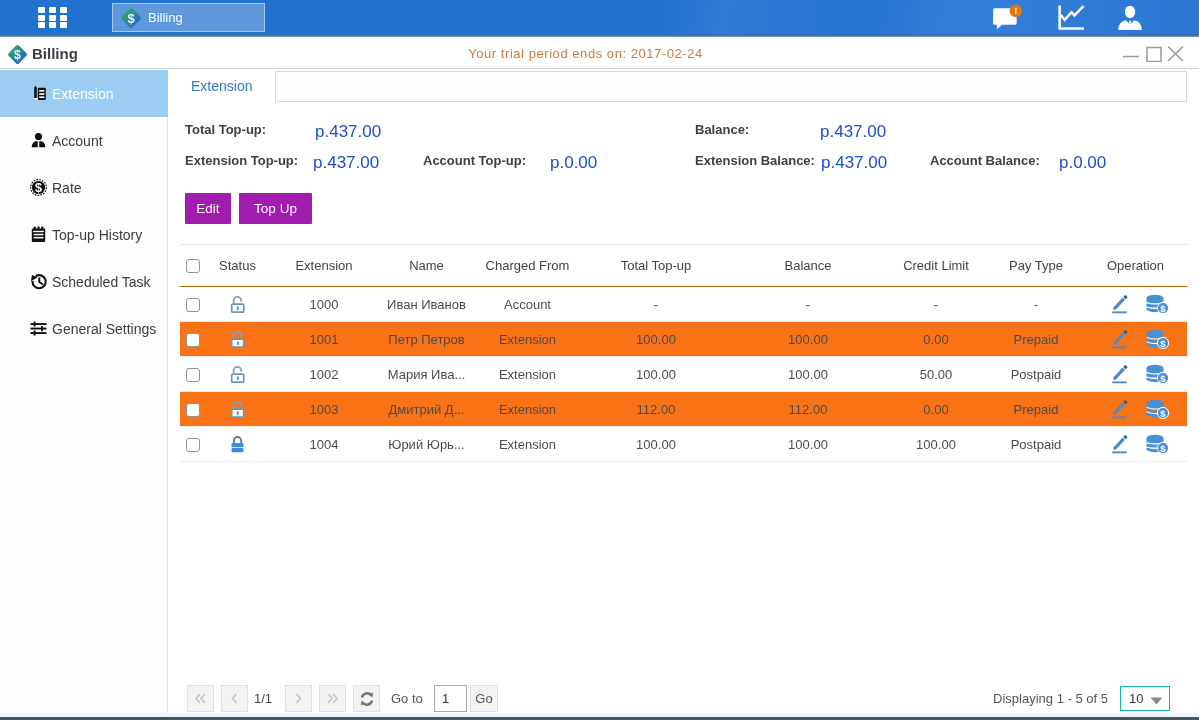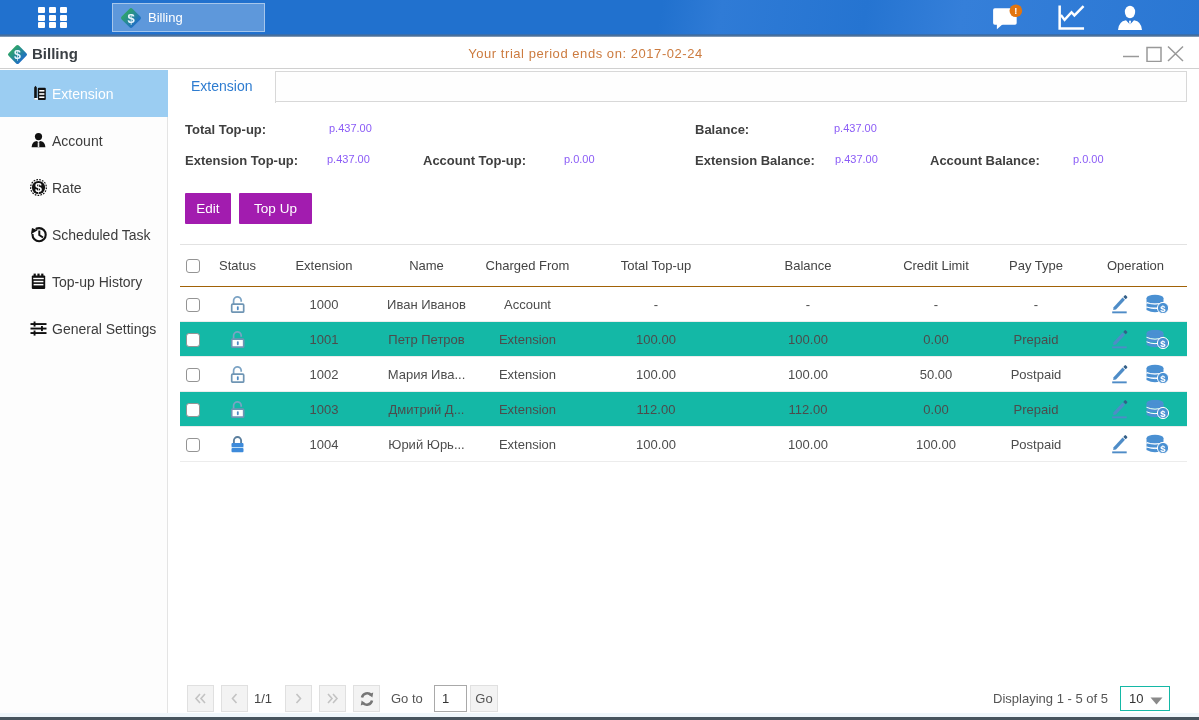--- a/index.html
+++ b/index.html
@@ -30,30 +30,30 @@
 .sitem .ic { position:absolute; left:30px; width:17px; height:17px; }
 .sitem .lbl { position:absolute; left:52px; }
 
 
 #content { position:absolute; left:169px; top:70px; width:1030px; height:647px; background:#fff; }
 #tabstrip { position:absolute; left:11px; top:1px; width:1007px; height:31px; }
 #tabfill { position:absolute; left:95px; top:0; width:912px; height:31px; background:#fefefe; border:1px solid #d8d8d8; }
 #tabactive { position:absolute; left:0; top:0; width:96px; height:32px; background:#fff; border-right:1px solid #d8d8d8; color:#2e7cd0; font-size:14px; text-align:left; padding-left:11px; line-height:31px; }
 
 .statlabel { position:absolute; font-size:13px; font-weight:bold; color:#3f3f3f; }
-.statval { position:absolute; font-size:11px; color:#8b5cf6;margin-left:14px; }
+.statval { position:absolute; font-size:17px; color:#1d4ed8; }
 
 .btn { position:absolute; background:#a21caf; color:#fff; font-size:13.5px; text-align:center; border-radius:1px; line-height:31px; height:31px; }
 
 
 #tbl { position:absolute; left:11px; top:174px; width:1007px; }
 #tbl table { border-collapse:collapse; width:1007px; table-layout:fixed; font-size:13px; color:#4c4c4c; }
 #tbl th { font-weight:normal; color:#444; height:42px; border-top:1px solid #e2e2e2; border-bottom:1px solid #a16207; text-align:center; }
 #tbl td { height:35px; border-bottom:1px solid #ececec; text-align:center; }
-#tbl tr.alt td { background:#14b8a6; }
+#tbl tr.alt td { background:#f97316; }
 .cb { display:inline-block; width:14px; height:14px; border:1px solid #949494; border-radius:3px; background:#fff; vertical-align:middle; }
 
 
 #pager { position:absolute; left:11px; top:615px; width:1007px; height:28px; font-size:13px; color:#555; }
 .pbtn { position:absolute; top:0; width:27px; height:27px; background:#f3f3f3; border:1px solid #e0e0e0; text-align:center; }
 .pbtn svg { margin-top:6px; }
 #goto-input { position:absolute; left:254px; top:0; width:33px; height:27px; border:1px solid #a9a9a9; font-size:13px; color:#333; text-align:left; padding-left:7px; line-height:25px; background:#fff; }
 #displaying { position:absolute; right:79px; top:6px; }
 #pagesize { position:absolute; right:17px; top:1px; width:50px; height:25px; border:1px solid #14b8a6; background:#fff; line-height:23px; padding-left:8px; color:#333; }
 
@@ -146,39 +146,39 @@
     <div class="sitem">
         <span class="ic"><svg width="17" height="17" viewBox="0 0 17 17">
       <circle cx="8.5" cy="8.5" r="7.9" fill="none" stroke="#111" stroke-width="1.2" stroke-dasharray="1.7 1.2"></circle>
       <circle cx="8.5" cy="8.5" r="6.6" fill="#111"></circle>
       <text x="8.5" y="13" font-size="12.5" font-weight="bold" fill="#fff" text-anchor="middle" font-family="Liberation Sans">$</text>
     </svg></span>
         <span class="lbl">Rate</span>
       </div>
     <div class="sitem">
         <span class="ic"><svg width="17" height="17" viewBox="0 0 17 17">
-      <circle cx="9.1" cy="8.7" r="6.6" fill="none" stroke="#111" stroke-width="2.1"></circle>
-      <polygon points="9.1,8.7 -1,7.5 3.4,-1" fill="#fdfdfd"></polygon>
-      <polygon points="0.9,8.3 2.0,1.9 7.6,4.3" fill="#111"></polygon>
-      <path d="M9.3 4.4 L9.3 9 L13 11.5" stroke="#111" stroke-width="2" fill="none"></path>
-    </svg></span>
-        <span class="lbl">Scheduled Task</span>
-      </div>
-    <div class="sitem">
-        <span class="ic"><svg width="17" height="17" viewBox="0 0 17 17">
       <rect x="1.8" y="2.6" width="13.4" height="13.4" rx="1" fill="#111"></rect>
       <rect x="3.6" y="0.6" width="2.2" height="4" fill="#111"></rect>
       <rect x="7.4" y="0.6" width="2.2" height="4" fill="#111"></rect>
       <rect x="11.2" y="0.6" width="2.2" height="4" fill="#111"></rect>
       <rect x="3.2" y="4.8" width="10.6" height="1.4" fill="#fff"></rect>
       <rect x="3.6" y="7.8" width="9.8" height="1.5" fill="#fff"></rect>
       <rect x="3.6" y="10.9" width="9.8" height="1.5" fill="#fff"></rect>
       <rect x="3.6" y="14" width="9.8" height="1" fill="#fff" opacity="0"></rect>
     </svg></span>
         <span class="lbl">Top-up History</span>
+      </div>
+    <div class="sitem">
+        <span class="ic"><svg width="17" height="17" viewBox="0 0 17 17">
+      <circle cx="9.1" cy="8.7" r="6.6" fill="none" stroke="#111" stroke-width="2.1"></circle>
+      <polygon points="9.1,8.7 -1,7.5 3.4,-1" fill="#fdfdfd"></polygon>
+      <polygon points="0.9,8.3 2.0,1.9 7.6,4.3" fill="#111"></polygon>
+      <path d="M9.3 4.4 L9.3 9 L13 11.5" stroke="#111" stroke-width="2" fill="none"></path>
+    </svg></span>
+        <span class="lbl">Scheduled Task</span>
       </div>
     <div class="sitem">
         <span class="ic"><svg width="17" height="17" viewBox="0 0 17 17">
       <rect x="0.5" y="3.1" width="16" height="1.9" fill="#111"></rect>
       <rect x="0.5" y="7.6" width="16" height="1.9" fill="#111"></rect>
       <rect x="0.5" y="12.1" width="16" height="1.9" fill="#111"></rect>
       <rect x="3.6" y="1.5" width="1.9" height="5.1" fill="#111"></rect>
       <rect x="11" y="6" width="1.9" height="5.1" fill="#111"></rect>
       <rect x="3.6" y="10.5" width="1.9" height="5.1" fill="#111"></rect>
     </svg></span>

